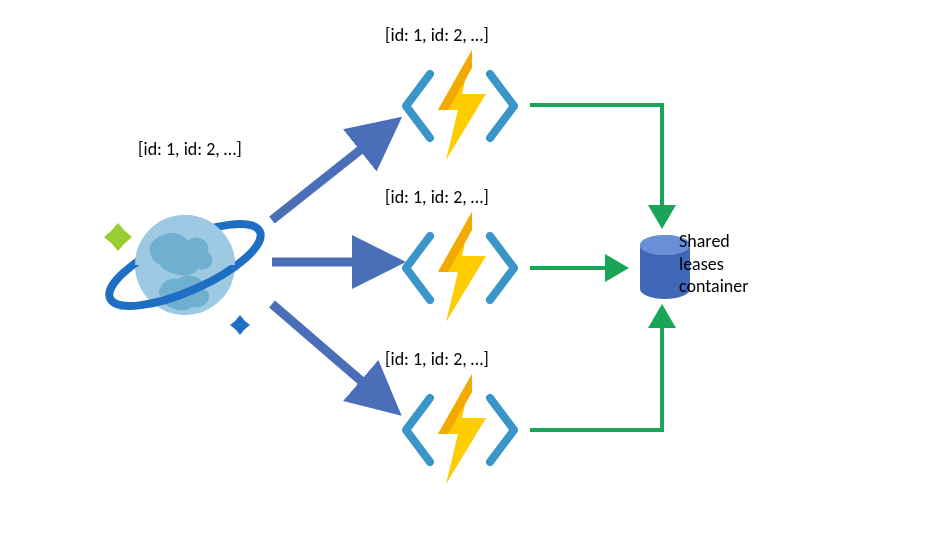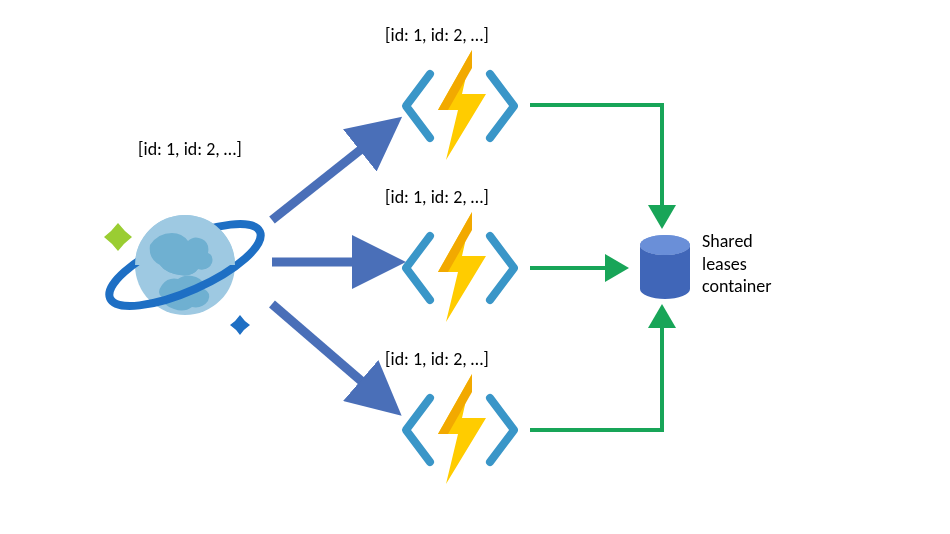--- a/index.html
+++ b/index.html
@@ -97,17 +97,17 @@
 <svg class="arrow" style="left:0; top:0;" width="950" height="534">
   <polyline points="530,430 662,430 662,308" fill="none" stroke="#18A558" stroke-width="4" marker-end="url(#green-head)"></polyline>
 </svg>
 
 <svg class="icon" style="left:638px; top:234px;" width="54" height="66" viewBox="0 0 54 66">
   <ellipse cx="27" cy="11" rx="25" ry="10" fill="#6A8FD8"></ellipse>
   <path d="M 2 11 L 2 55 A 25 10 0 0 0 52 55 L 52 11 A 25 10 0 0 1 2 11 Z" fill="#4066B8"></path>
   <ellipse cx="27" cy="11" rx="25" ry="10" fill="#6A8FD8"></ellipse>
 </svg>
 
-<div class="label" style="left:702px; top:230px; line-height:1.25;">
+<div class="label" style="left:679px; top:230px; line-height:1.25;">
   <span>Shared</span><br>
   <span>leases</span><br>
   <span>container</span>
 </div>
 
 </body></html>

